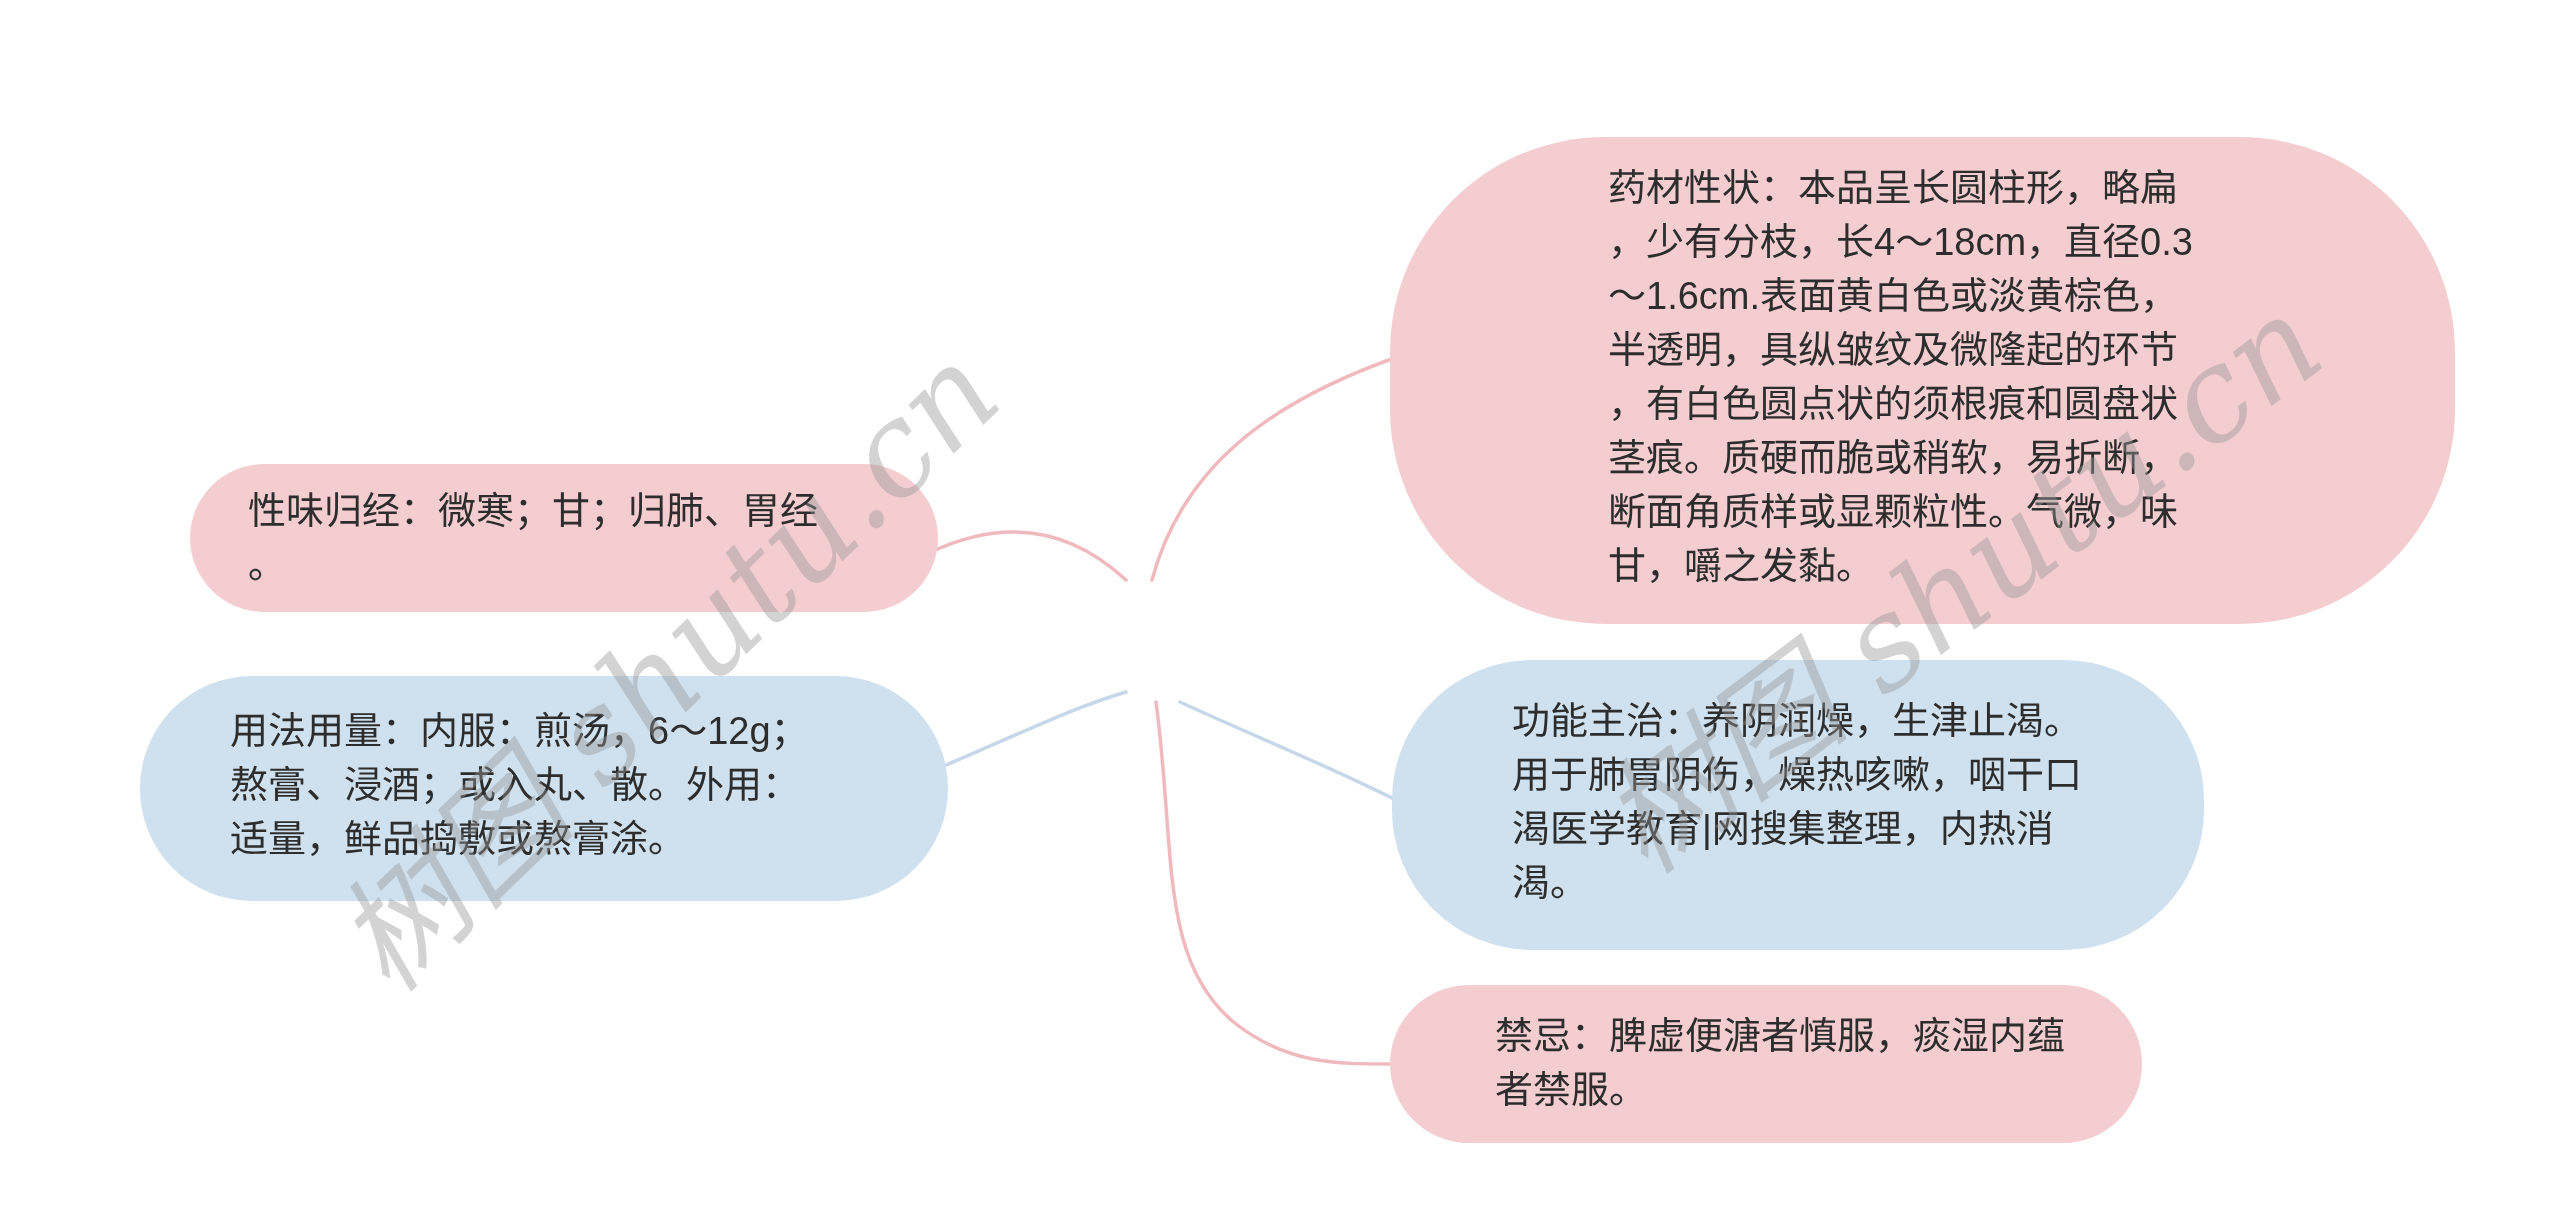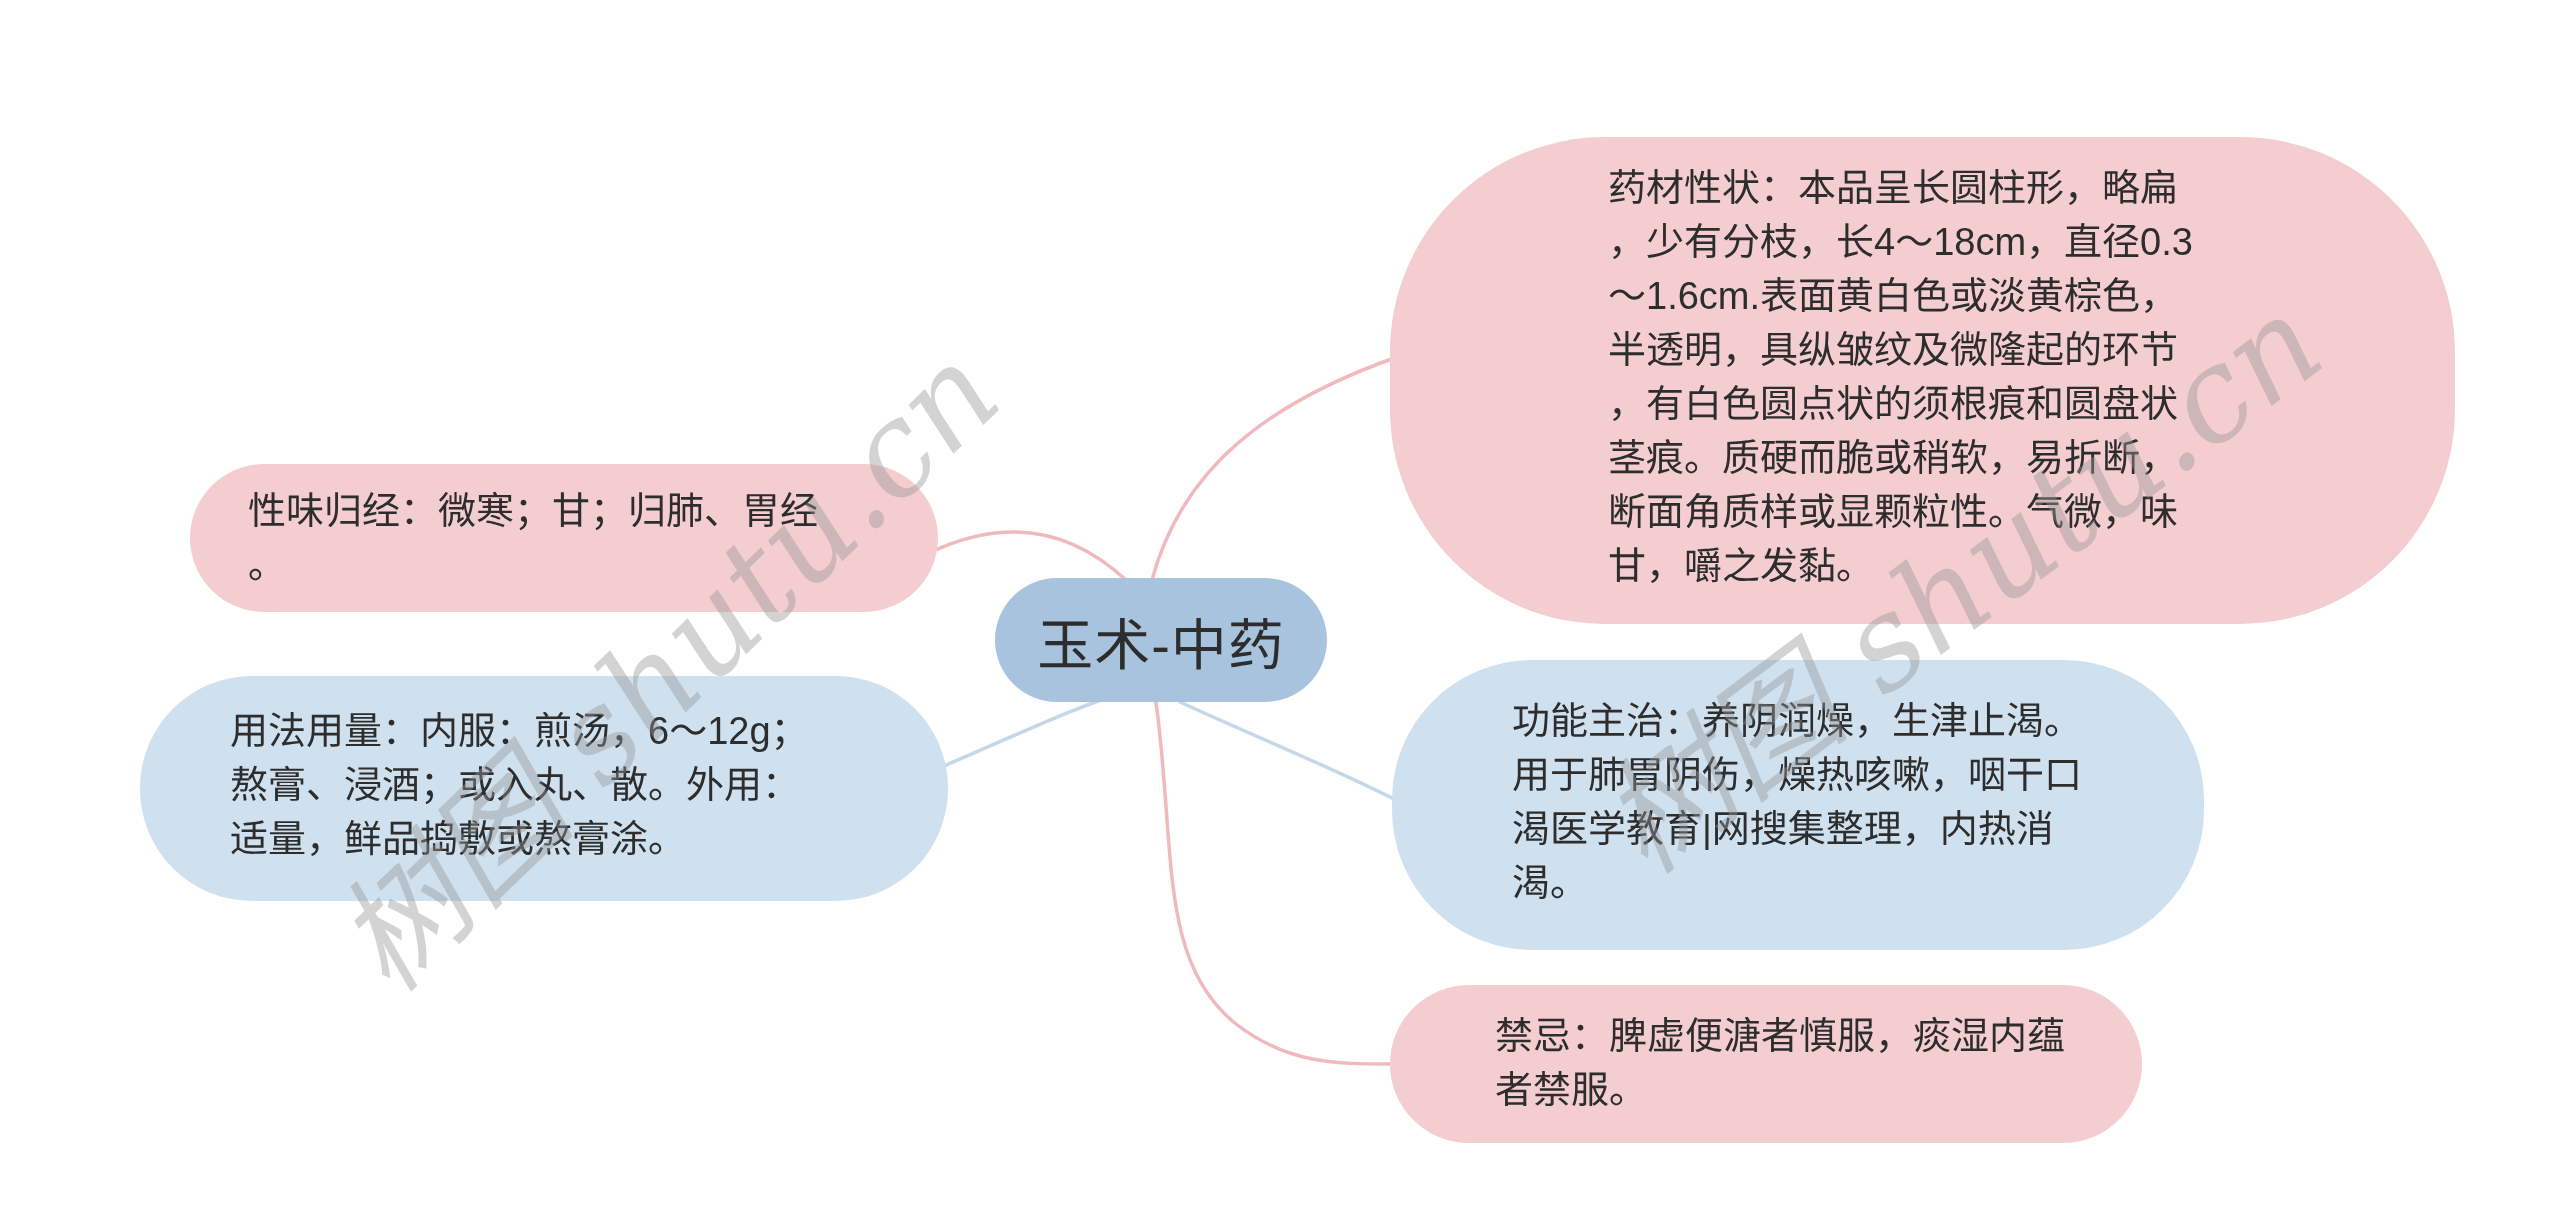--- a/index.html
+++ b/index.html
@@ -53,20 +53,17 @@
   </div>
 
   <div class="bubble blue b-function">
     <div class="btext">功能主治：养阴润燥，生津止渴。用于肺胃阴伤，燥热咳嗽，咽干口渴医学教育|网搜集整理，内热消渴。</div>
   </div>
 
   <div class="bubble pink b-contra">
     <div class="btext">禁忌：脾虚便溏者慎服，痰湿内蕴者禁服。</div>
   </div>
 
-  <div class="root">
-    <span>玉术-中药</span>
-  </div>
 
   <div class="wm wm-left">树图 shutu.cn</div>
   <div class="wm wm-right">树图 shutu.cn</div>
 
 </div>
 
 </body></html>

